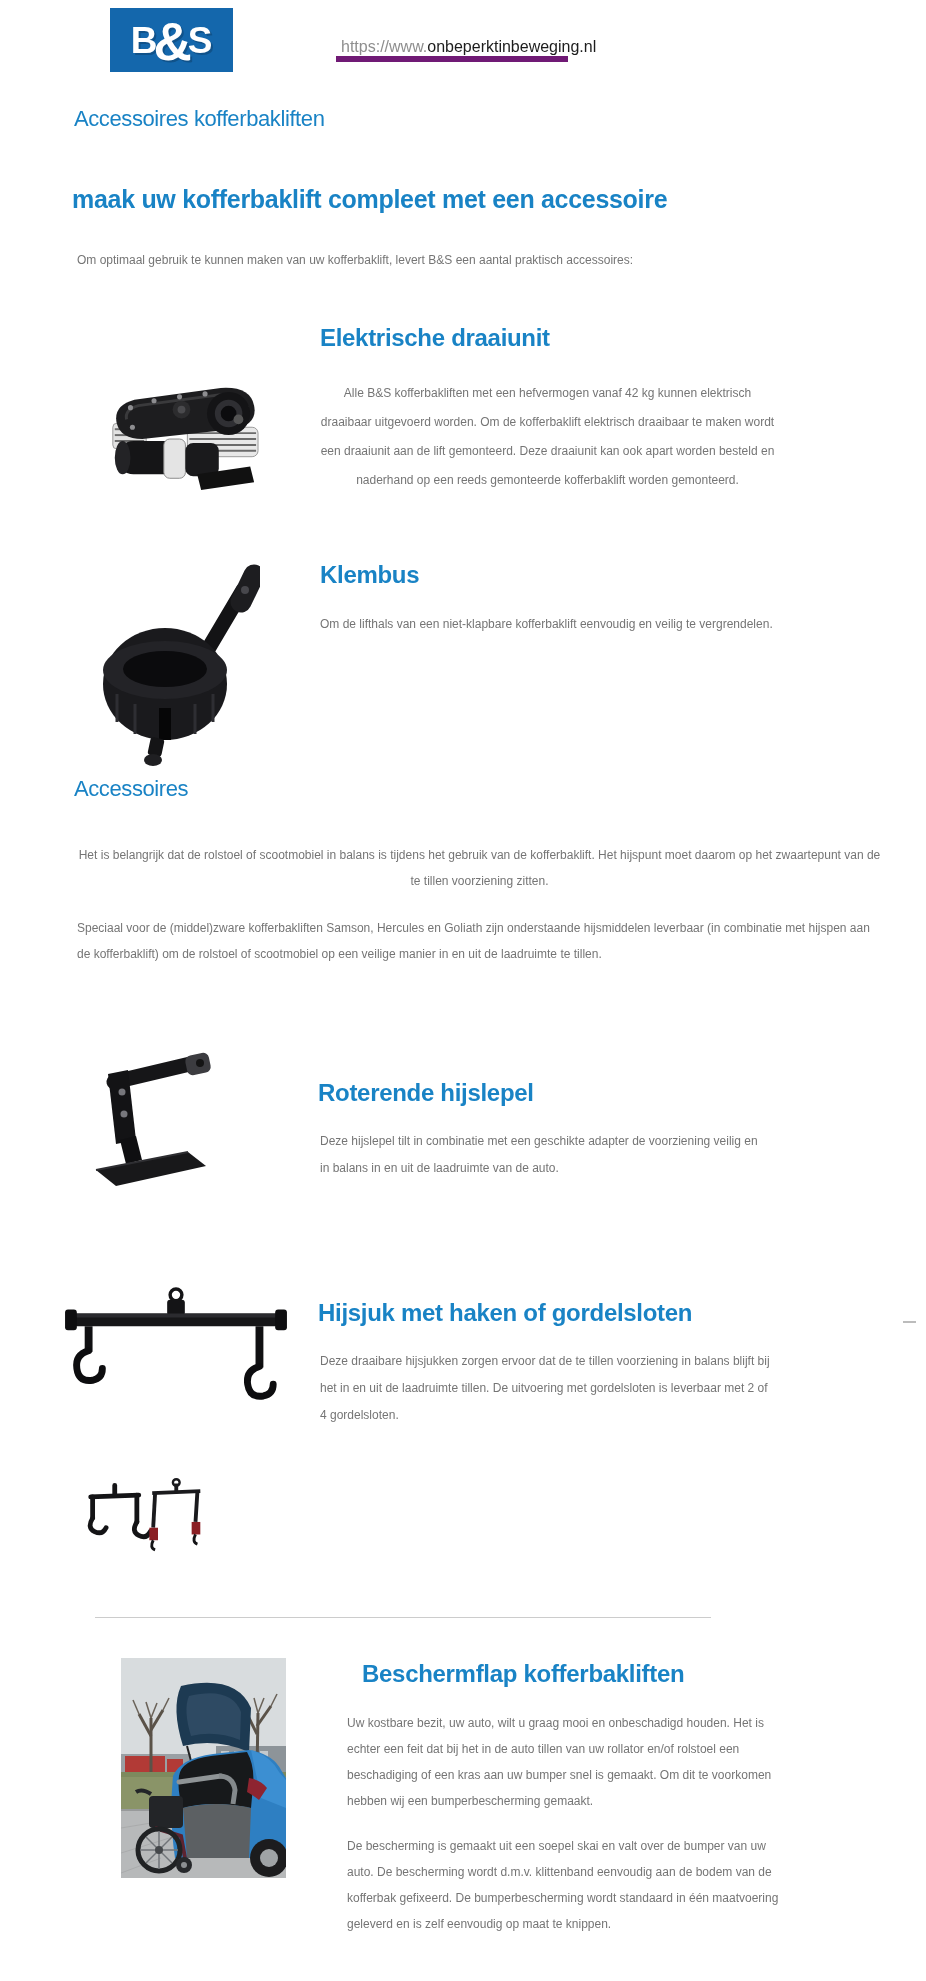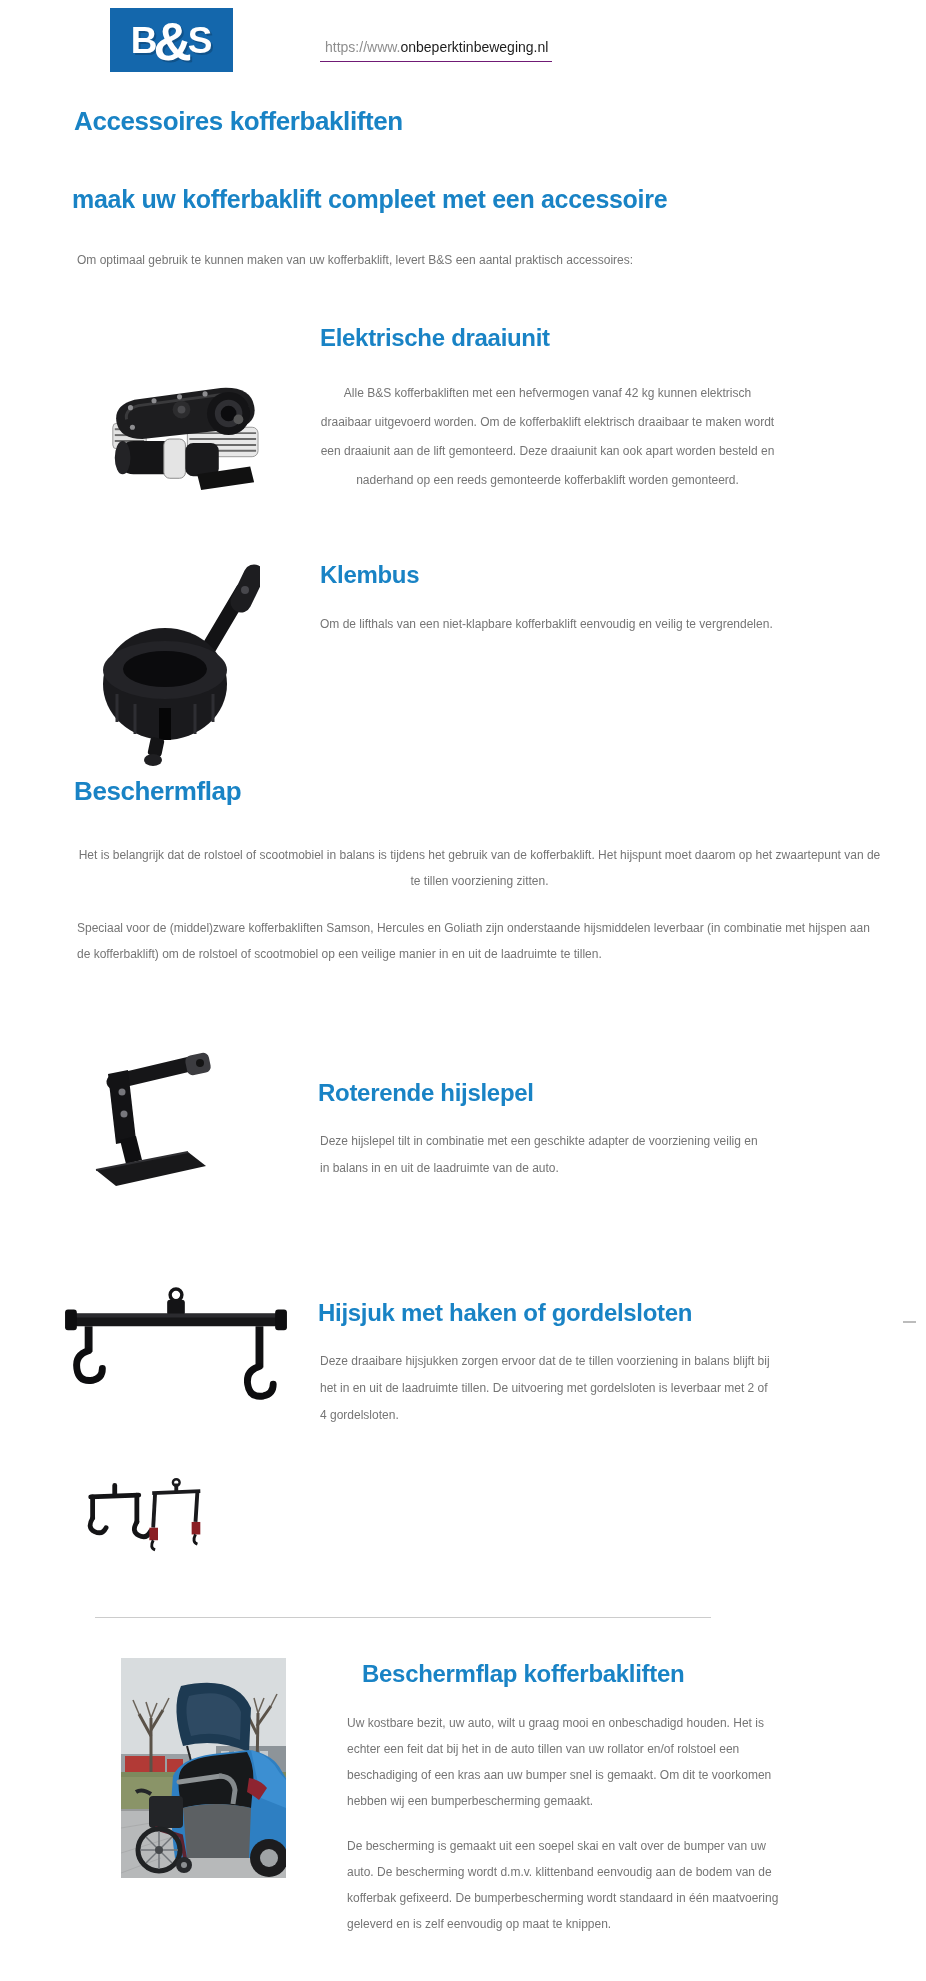--- a/index.html
+++ b/index.html
@@ -12,28 +12,28 @@
 
   
   .logo {
     left:110px; top:8px; width:123px; height:64px; background:#1467ac;
     display:flex; align-items:center; justify-content:center;
     color:#ffffff; font-weight:bold; text-shadow:2px 2px 0 rgba(8,42,74,.35);
   }
   .logo .lb, .logo .ls { font-size:37px; line-height:1; }
   .logo .la { font-size:53px; line-height:1; margin:0 -4px; position:relative; top:1px; }
   .url-row {
-    left:320px; top:36px; width:232px; height:26px;
-    border-bottom:1px solid #701a75; font-size:14px; color:#1d1d1d;
+    left:336px; top:36px; width:232px; height:26px;
+    border-bottom:6px solid #701a75; font-size:16px; color:#1d1d1d;
     padding-left:5px; line-height:22px; white-space:nowrap; cursor:pointer;
   }
   .url-pre { color:#8e8e8e; }
 
   
-  .h1 { font-size:26px; color:#1983c5; font-weight:bold; letter-spacing:-0.4px; }
+  .h1 { font-size:22px; color:#1983c5; font-weight:normal; letter-spacing:-0.4px; }
   .h2 { font-size:25px; color:#1983c5; font-weight:bold; letter-spacing:-0.3px; }
   .h3 { font-size:24px; color:#1983c5; font-weight:bold; letter-spacing:-0.3px; }
 
   
   .bt { font-size:12px; color:#757575; }
   .lead   { width:640px; line-height:24px; }
   .col    { width:455px; line-height:29px; }
   .wide   { width:805px; line-height:26px; }
   .narrow { width:434px; line-height:26px; }
 
@@ -117,21 +117,21 @@
         <line x1="118" y1="132" x2="118" y2="160"></line>
       </g>
       <rect x="64" y="146" width="12" height="32" fill="#060607"></rect>
       <rect x="54" y="176" width="14" height="18" rx="3" fill="#141416" transform="rotate(12 61 185)"></rect>
       <ellipse cx="58" cy="198" rx="9" ry="6" fill="#1f1f22"></ellipse>
     </svg>
   </div>
   <h3 class="abs h3" style="left:320px; top:561px;">Klembus</h3>
   <p class="abs bt col" style="left:320px; top:610px;">Om de lifthals van een niet-klapbare kofferbaklift eenvoudig en veilig te vergrendelen.</p>
 
-  <h2 class="abs h1" style="left:74px; top:776px;">Beschermflap</h2>
+  <h2 class="abs h1" style="left:74px; top:776px;">Accessoires</h2>
   <p class="abs bt wide" style="left:77px; top:842px;text-align:center;">Het is belangrijk dat de rolstoel of scootmobiel in balans is tijdens het gebruik van de kofferbaklift. Het hijspunt moet daarom op het zwaartepunt van de te tillen voorziening zitten.</p>
   <p class="abs bt wide" style="left:77px; top:915px;">Speciaal voor de (middel)zware kofferbakliften Samson, Hercules en Goliath zijn onderstaande hijsmiddelen leverbaar (in combinatie met hijspen aan de kofferbaklift) om de rolstoel of scootmobiel op een veilige manier in en uit de laadruimte te tillen.</p>
 
   <div class="abs imgbox" style="left:92px; top:1044px;">
     <svg width="125" height="150" viewBox="0 0 125 150">
       <path d="M22 38 L98 20" stroke="#161618" stroke-width="15" stroke-linecap="round"></path>
       <rect x="94" y="10" width="24" height="20" rx="6" fill="#3c3c40" transform="rotate(-12 106 20)"></rect>
       <circle cx="108" cy="19" r="4" fill="#141414"></circle>
       <path d="M16 30 L36 26 L44 96 L24 100 Z" fill="#131315"></path>
       <circle cx="30" cy="48" r="3.5" fill="#77777c"></circle>

